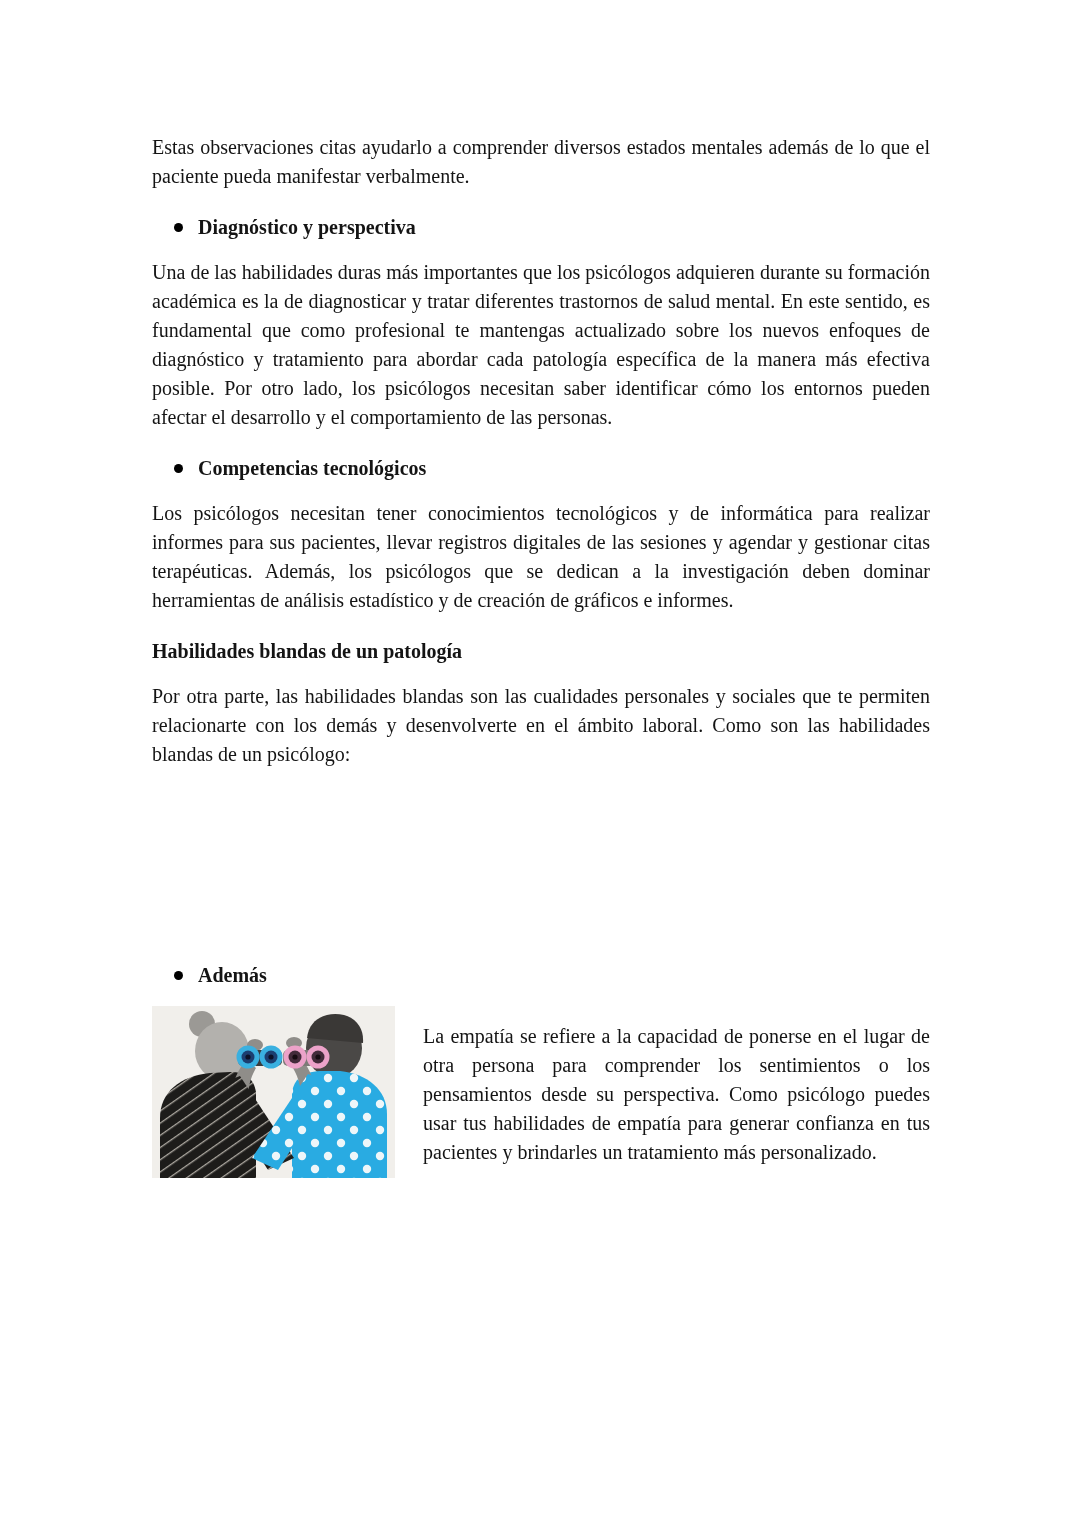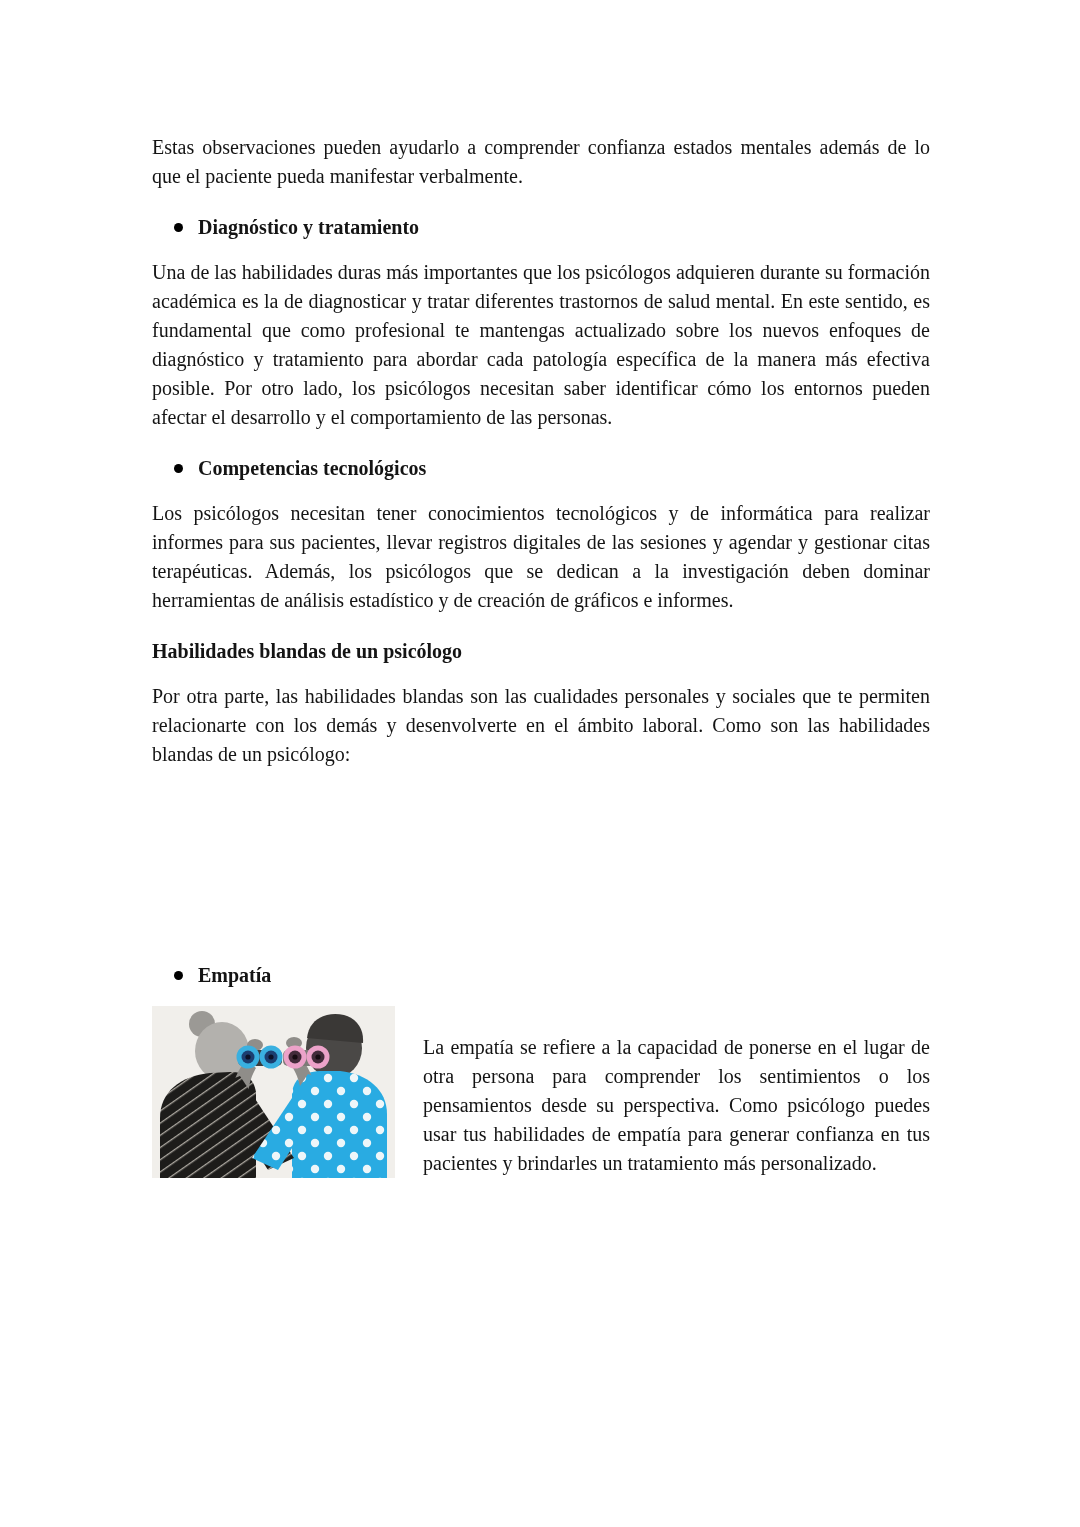--- a/index.html
+++ b/index.html
@@ -37,59 +37,59 @@
     vertical-align: 2px;
   }
   .plain-heading {
     font-weight: bold;
     margin: 0 0 16px 0;
     line-height: 29px;
   }
   .spacer { height: 170px; }
   .empathy-row {
     display: flex;
-    align-items: flex-end;
+    align-items: center;
     gap: 28px;
   }
   .illustration {
     flex: 0 0 auto;
     display: block;
   }
   .empathy-text {
     flex: 1 1 auto;
     margin: 5px 0 0 0;
   }
 </style>
 </head>
 <body>
 
 <div class="page">
 
-  <p class="para">Estas observaciones pueden ayudarlo a comprender confianza estados mentales además de lo que el paciente pueda manifestar verbalmente.</p>
+  <p class="para">Estas observaciones citas ayudarlo a comprender diversos estados mentales además de lo que el paciente pueda manifestar verbalmente.</p>
 
   <div class="bullet-heading">
-    <span class="bullet-dot"></span><span>Diagnóstico y tratamiento</span>
+    <span class="bullet-dot"></span><span>Diagnóstico y perspectiva</span>
   </div>
 
   <p class="para">Una de las habilidades duras más importantes que los psicólogos adquieren durante su formación académica es la de diagnosticar y tratar diferentes trastornos de salud mental. En este sentido, es fundamental que como profesional te mantengas actualizado sobre los nuevos enfoques de diagnóstico y tratamiento para abordar cada patología específica de la manera más efectiva posible. Por otro lado, los psicólogos necesitan saber identificar cómo los entornos pueden afectar el desarrollo y el comportamiento de las personas.</p>
 
   <div class="bullet-heading">
     <span class="bullet-dot"></span><span>Competencias tecnológicos</span>
   </div>
 
   <p class="para">Los psicólogos necesitan tener conocimientos tecnológicos y de informática para realizar informes para sus pacientes, llevar registros digitales de las sesiones y agendar y gestionar citas terapéuticas. Además, los psicólogos que se dedican a la investigación deben dominar herramientas de análisis estadístico y de creación de gráficos e informes.</p>
 
-  <div class="plain-heading">Habilidades blandas de un psicólogo</div>
+  <div class="plain-heading">Habilidades blandas de un patología</div>
 
   <p class="para">Por otra parte, las habilidades blandas son las cualidades personales y sociales que te permiten relacionarte con los demás y desenvolverte en el ámbito laboral. Como son las habilidades blandas de un psicólogo:</p>
 
   <div class="spacer"></div>
 
   <div class="bullet-heading">
-    <span class="bullet-dot"></span><span>Empatía</span>
+    <span class="bullet-dot"></span><span>Además</span>
   </div>
 
   <div class="empathy-row">
 
     <svg class="illustration" width="243" height="172" viewBox="0 0 243 172" xmlns="http://www.w3.org/2000/svg" role="img" aria-label="illustration">
       <defs>
         <pattern id="stripes" width="10" height="10" patternUnits="userSpaceOnUse" patternTransform="rotate(-35)">
           <rect width="10" height="10" fill="#1d1c1a"></rect>
           <rect x="0" y="0" width="10" height="1.3" fill="#cfcac2" opacity="0.8"></rect>
         </pattern>

